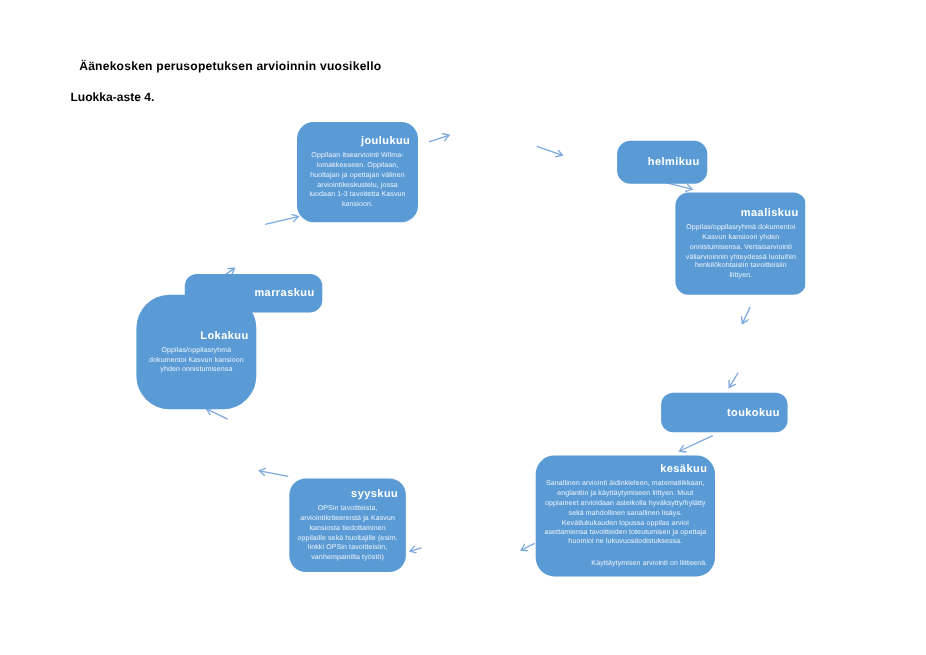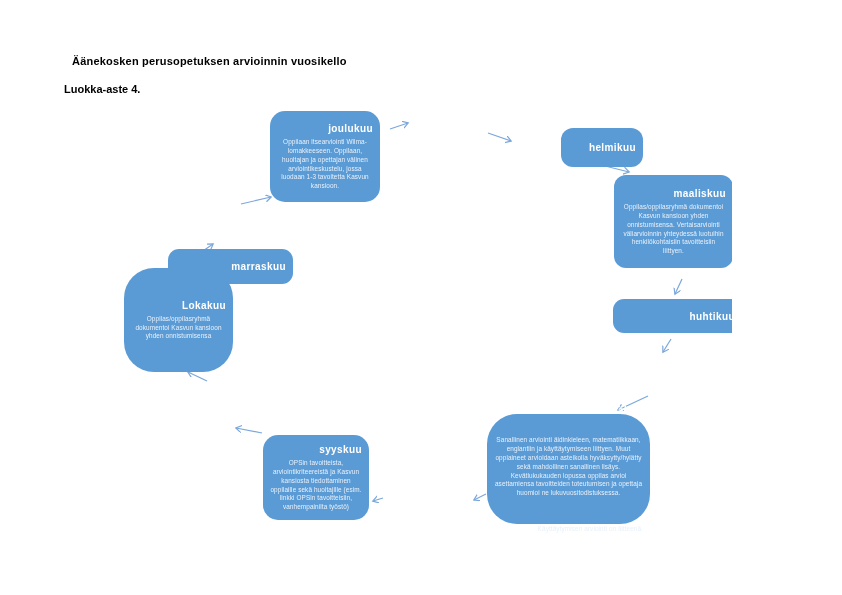--- a/index.html
+++ b/index.html
@@ -62,21 +62,21 @@
     margin-top: 11px;
     letter-spacing: 0.1px;
   }
   
   .m-joulukuu  { left:270px; top:111px; width:110px; height:91px;  border-radius:15px; }
   .m-tammikuu  { left:413px; top:110px; width:70px;  height:32px;  border-radius:11px; }
   .m-helmikuu  { left:513px; top:128px; width:82px;  height:39px;  border-radius:12px;margin-left:48px; }
   .m-maaliskuu { left:614px; top:175px; width:119px; height:93px;  border-radius:12px; }
   .m-huhtikuu  { left:613px; top:299px; width:129px; height:34px;  border-radius:11px; }
   .m-toukokuu  { left:601px; top:357px; width:115px; height:36px;  border-radius:11px; }
-  .m-kesakuu   { left:487px; top:414px; width:163px; height:110px; border-radius:30px;gap:16px; }
+  .m-kesakuu   { left:487px; top:414px; width:163px; height:110px; border-radius:17px; }
   .m-heinakuu  { left:385px; top:482px; width:82px;  height:37px;  border-radius:11px; }
   .m-elokuu    { left:263px; top:435px; width:106px; height:85px;  border-radius:15px; }
   .m-syyskuu   { left:159px; top:382px; width:116px; height:44px;  border-radius:13px; }
   .m-lokakuu   { left:124px; top:268px; width:109px; height:104px; border-radius:30px; }
   .m-marraskuu { left:168px; top:203px; width:125px; height:35px;  border-radius:11px;margin-top:46px; }
 
   svg.arrow-layer {
     position: absolute;
     left: 0; top: 0;
     width: 842px; height: 595px;
@@ -121,24 +121,24 @@
 
   <div class="month-box m-helmikuu">
     <div class="m-label">helmikuu</div>
   </div>
 
   <div class="month-box m-maaliskuu">
     <div class="m-label">maaliskuu</div>
     <div class="m-body">Oppilas/oppilasryhmä dokumentoi Kasvun kansioon yhden onnistumisensa. Vertaisarviointi väliarvioinnin yhteydessä luotuihin henkilökohtaisiin tavoitteisiin liittyen.</div>
   </div>
 
-  <div class="month-box m-huhtikuu">
-    <div class="m-label">huhtikuu</div>
+
+  <div class="month-box m-toukokuu">
+    <div class="m-label">toukokuu</div>
   </div>
-
 
   <div class="month-box m-kesakuu">
     <div class="m-label">kesäkuu</div>
     <div class="m-body">Sanallinen arviointi äidinkieleen, matematiikkaan, englantiin ja käyttäytymiseen liittyen. Muut oppiaineet arvioidaan asteikolla hyväksytty/hylätty sekä mahdollinen sanallinen lisäys. Kevätlukukauden lopussa oppilas arvioi asettamiensa tavoitteiden toteutumisen ja opettaja huomioi ne lukuvuositodistuksessa.</div>
     <div class="m-body2">Käyttäytymisen arviointi on liitteenä.</div>
   </div>
 
 
   <div class="month-box m-elokuu">
     <div class="m-label">syyskuu</div>

